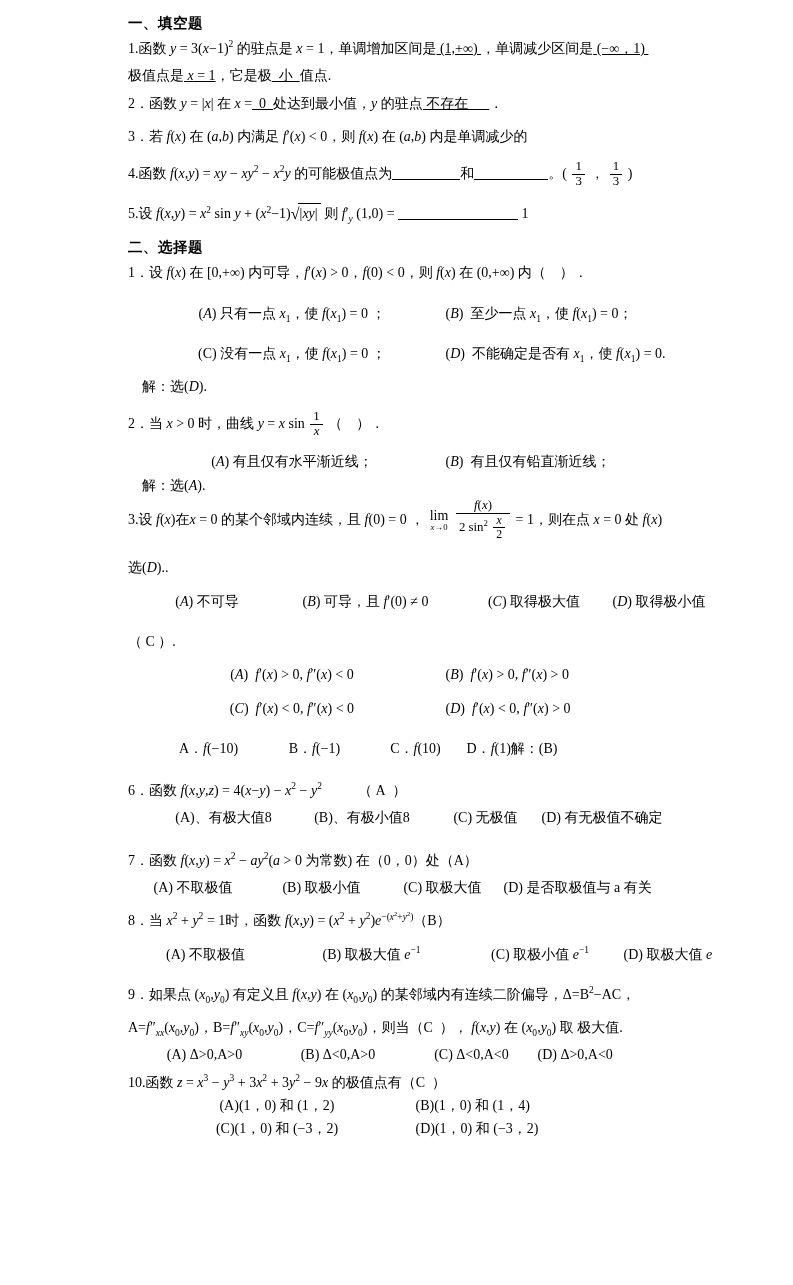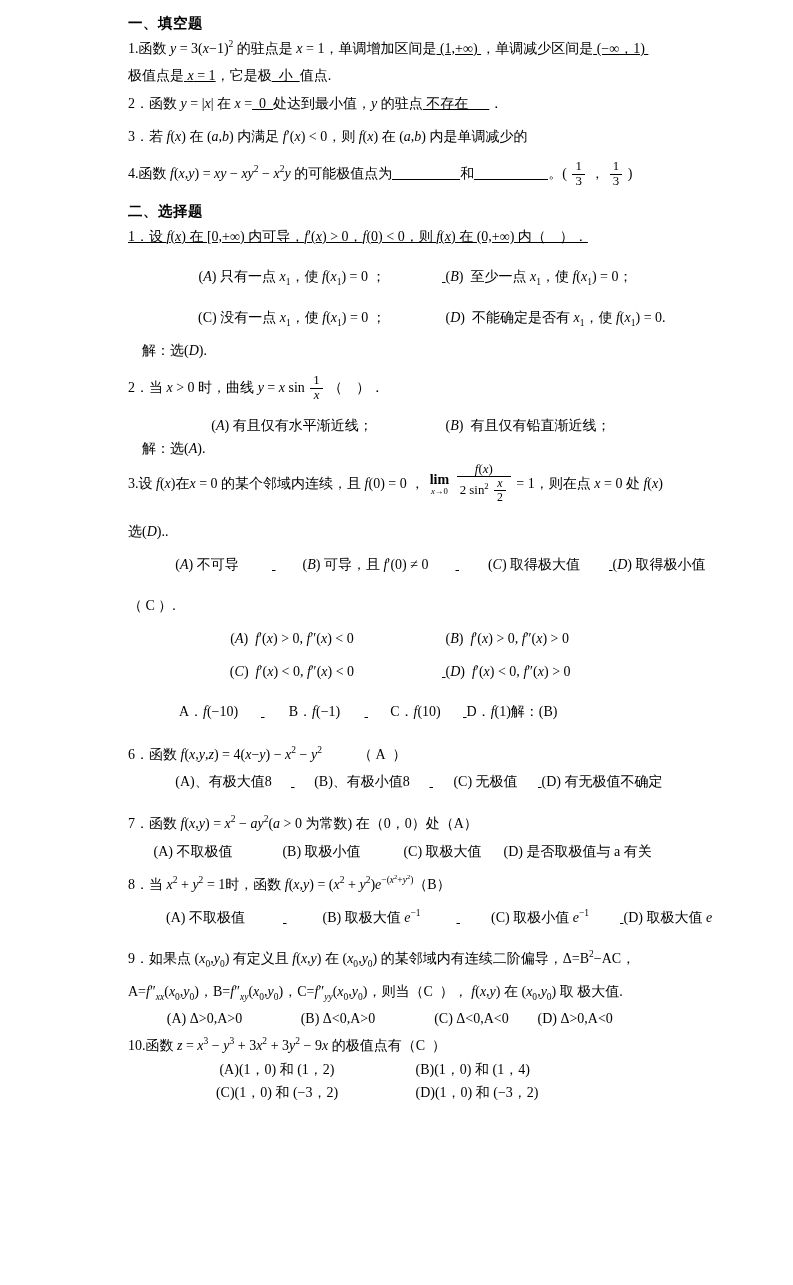--- a/index.html
+++ b/index.html
@@ -32,21 +32,21 @@
     margin: 4px 0 6px 0;
     letter-spacing: 0.5px;
   }
   .line {
     margin: 0 0 7px 0;
     line-height: 1.45;
     font-size: 14px;
   }
   .line.tight { margin-bottom: 3px; }
   .line.gap { margin-bottom: 13px; }
-  .line.biggap { margin-bottom: 20px; text-decoration: underline; }
+  .line.biggap { margin-bottom: 20px; }
   .indent { padding-left: 14px; }
   .indent2 { padding-left: 28px; }
 
   i, .it {
     font-family: "Liberation Serif", "DejaVu Serif", serif;
     font-style: italic;
   }
   .u {
     text-decoration: underline;
   }
@@ -75,21 +75,21 @@
   .frac .num { display: block; padding: 0 3px; }
   .frac .den { display: block; border-top: 1px solid #000; padding: 0 3px; }
 
   .lim {
     display: inline-block;
     vertical-align: middle;
     text-align: center;
     line-height: 1.0;
     margin: 0 2px;
   }
-  .lim .top { display: block; font-size: 1em; font-weight: bold; }
+  .lim .top { display: block; font-size: 1em; }
   .lim .bot { display: block; font-size: 0.62em; }
 
   .sqrt {
     display: inline-block;
     border-top: 1px solid #000;
     padding: 0 3px 0 2px;
     margin-left: -2px;
   }
   .radic { vertical-align: -0.05em; font-size: 1.15em; }
 
@@ -115,20 +115,23 @@
     </div>
 
     <div class="line gap">
       3．若 <i>f</i>(<i>x</i>) 在 (<i>a</i>,<i>b</i>) 内满足 <i>f</i>′(<i>x</i>) &lt; 0，则 <i>f</i>(<i>x</i>) 在 (<i>a</i>,<i>b</i>) 内是单调减少的
     </div>
 
     <div class="line gap">
       4.函数 <i>f</i>(<i>x</i>,<i>y</i>) = <i>xy</i> − <i>xy</i><sup>2</sup> − <i>x</i><sup>2</sup><i>y</i> 的可能极值点为<span class="blank" style="width:68px"></span>和<span class="blank" style="width:74px"></span>。(&nbsp;<span class="frac"><span class="num">1</span><span class="den">3</span></span>&nbsp;，&nbsp;<span class="frac"><span class="num">1</span><span class="den">3</span></span>&nbsp;)
     </div>
 
+    <div class="line gap">
+      5.设 <i>f</i>(<i>x</i>,<i>y</i>) = <i>x</i><sup>2</sup> sin <i>y</i> + (<i>x</i><sup>2</sup>−1)<span class="radic">√</span><span class="sqrt">|<i>xy</i>|</span> 则 <i>f</i>′<sub><i>y</i></sub> (1,0) = <span class="blank" style="width:120px"></span> 1
+    </div>
 
     <div class="sec-head">二、选择题</div>
 
     <div class="line biggap">
       1．设 <i>f</i>(<i>x</i>) 在 [0,+∞) 内可导，<i>f</i>′(<i>x</i>) &gt; 0，<i>f</i>(0) &lt; 0，则 <i>f</i>(<i>x</i>) 在 (0,+∞) 内（&nbsp;&nbsp;&nbsp;&nbsp;）．
     </div>
 
     <div class="line biggap indent">
       <span class="sp" style="width:300px">(<i>A</i>) 只有一点 <i>x</i><sub>1</sub>，使 <i>f</i>(<i>x</i><sub>1</sub>) = 0 ；</span>
       <span class="sp">(<i>B</i>)&nbsp; 至少一点 <i>x</i><sub>1</sub>，使 <i>f</i>(<i>x</i><sub>1</sub>) = 0；</span>

